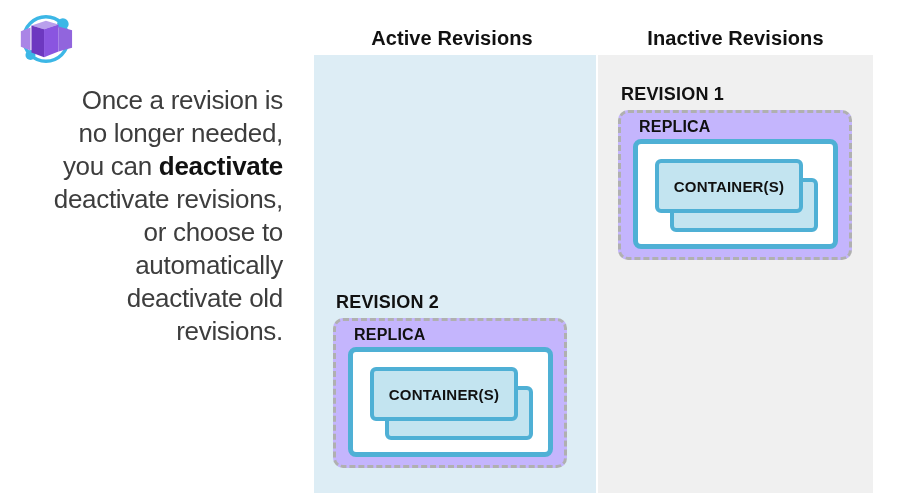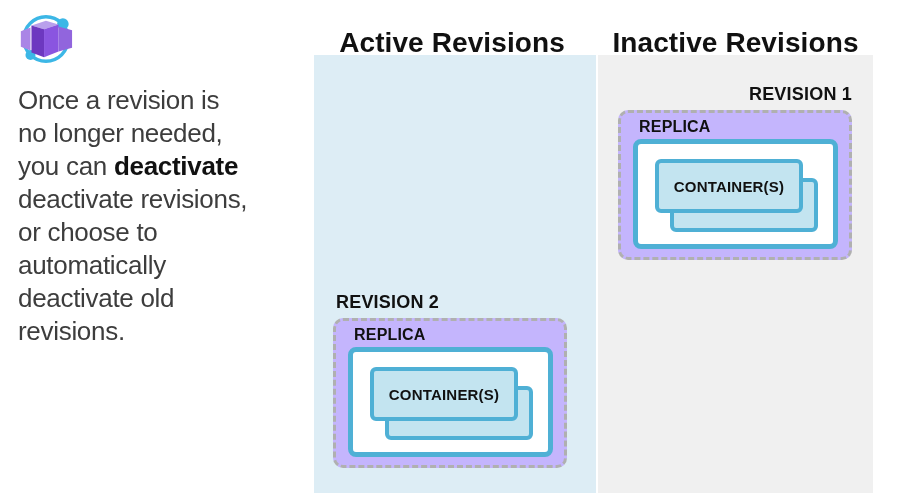--- a/index.html
+++ b/index.html
@@ -2,33 +2,33 @@
 <html><head>
 <meta charset="utf-8">
 <style>
   html,body{margin:0;padding:0;background:#ffffff;}
   .canvas{
     position:relative;width:900px;height:501px;background:#ffffff;overflow:hidden;
     font-family:"Liberation Sans",sans-serif;
   }
   .logo{position:absolute;left:14px;top:10px;width:62px;height:58px;}
   .intro{
-    position:absolute;left:18px;top:84px;width:265px;text-align:left;
+    position:absolute;left:18px;top:84px;width:265px;text-align:right;
     font-size:26px;line-height:33px;color:#3d3d3d;font-weight:300;letter-spacing:-0.3px;
   }
   .intro strong{color:#111111;font-weight:700;}
   .col-title{
-    position:absolute;top:27px;font-size:28px;font-weight:700;color:#111111;
+    position:absolute;top:27px;font-size:20px;font-weight:700;color:#111111;
     text-align:center;letter-spacing:0.1px;
   }
   .active-title{left:314px;width:276px;}
   .inactive-title{left:598px;width:275px;}
   .panel{position:absolute;top:55px;height:438px;}
   .panel-active{left:314px;width:276px;background:#ddedf5;padding-left:6px;}
-  .panel-inactive{left:598px;width:275px;background:#f0f0f0;text-align:right;}
+  .panel-inactive{left:598px;width:275px;background:#f0f0f0;}
   .revision-group{position:absolute;}
   .rev2{left:19px;top:237px;}
   .rev1{left:20px;top:29px;}
   .revision-label{
     font-size:18px;font-weight:700;color:#111111;margin:0 0 5px 3px;letter-spacing:0.2px;
   }
   .dashed-box{
     position:relative;width:234px;height:150px;background:#c4b5fd;
     border:3px dashed #b0b0b0;border-radius:10px;box-sizing:border-box;
   }

